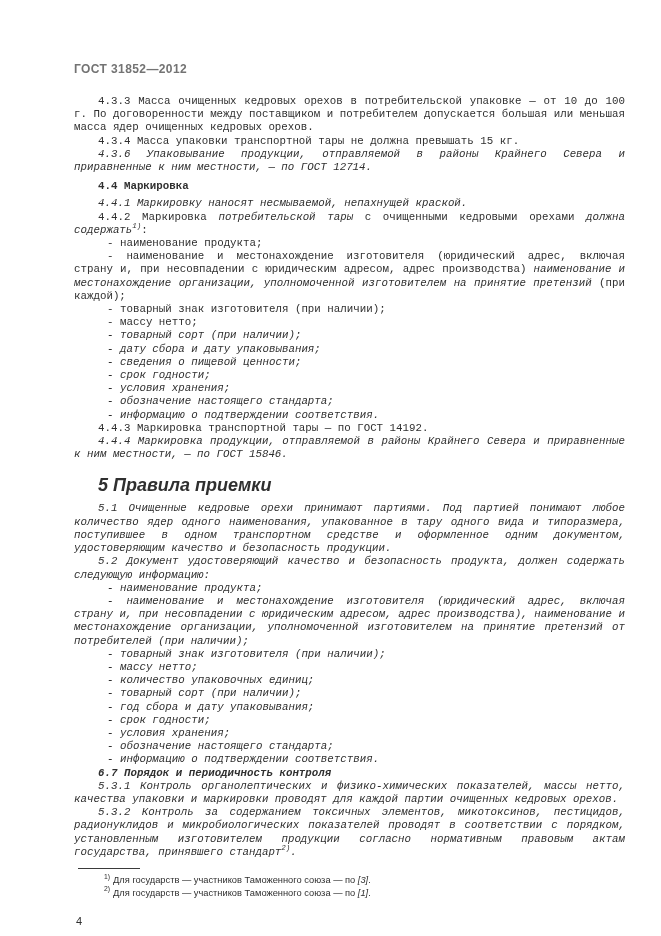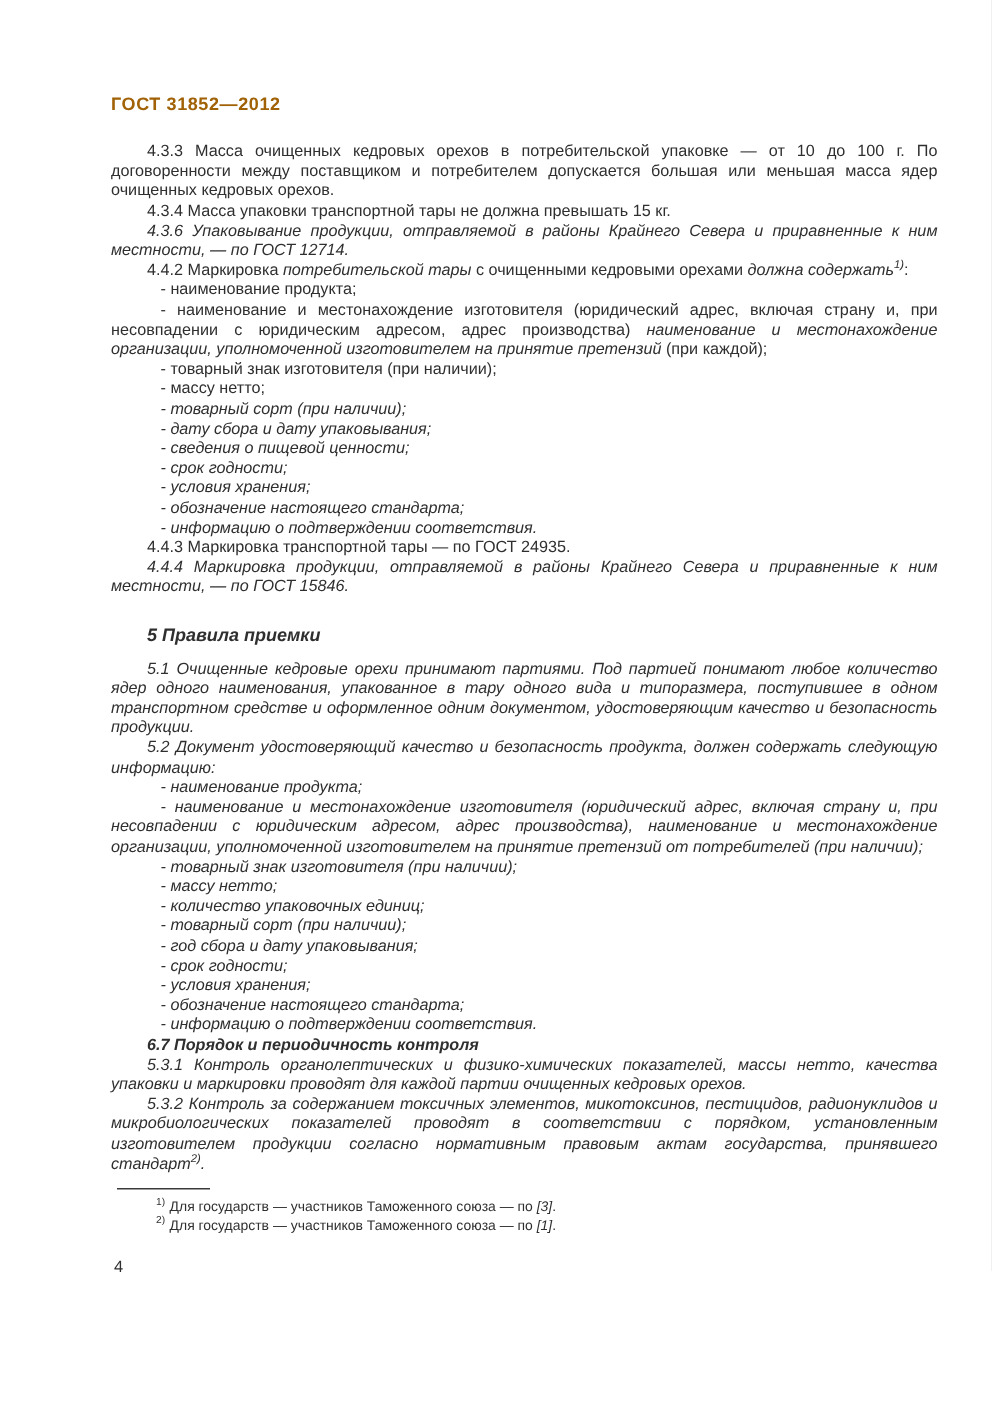--- a/index.html
+++ b/index.html
@@ -13,35 +13,36 @@
   }
   .content{
     position:absolute;
     left:74px;top:62px;
     width:551px;
   }
   .doc-header{
     font-size:12px;
     font-weight:bold;
     letter-spacing:.4px;
-    color:#a16207;
+    color:#737373;
     margin:0 0 19px 0;
   }
   .para{
     font-size:10.8px;
     line-height:13.2px;
     text-align:justify;
     text-indent:24px;
     margin:0;
+    font-family:Liberation Mono, monospace;
   }
   .dash{ text-indent:33px; }
   .hb{ font-weight:bold; margin:6px 0 4px 0; }
   .sub{ font-weight:bold; font-style:italic; }
   .sec{
-    font-size:12px;
+    font-size:18px;
     line-height:16px;
     font-weight:bold;
     font-style:italic;
     text-indent:24px;
     margin:16px 0 9px 0;
   }
   .it{ font-style:italic; }
   .bd{ font-weight:bold; }
   sup{
     font-size:7.5px;
@@ -73,33 +74,35 @@
 <body>
 
 <div class="page">
   <div class="content">
     <div class="doc-header">ГОСТ  31852—2012</div>
 
     <div id="doc-body">
         <div class="para"><span>4.3.3  Масса очищенных кедровых орехов в потребительской упаковке — от 10 до 100 г. По договоренности между поставщиком и потребителем допускается большая или меньшая масса ядер очищенных кедровых орехов.</span></div>
         <div class="para"><span>4.3.4  Масса упаковки транспортной тары не должна превышать 15 кг.</span></div>
         <div class="para"><span class="it">4.3.6  Упаковывание продукции, отправляемой в районы Крайнего Севера и приравненные к ним местности,  — по ГОСТ 12714.</span></div>
+        <div class="para hb"><span class="bd">4.4  Маркировка</span></div>
+        <div class="para"><span class="it">4.4.1  Маркировку наносят несмываемой, непахнущей краской.</span></div>
         <div class="para"><span>4.4.2  Маркировка </span><span class="it">потребительской тары </span><span>с очищенными кедровыми орехами </span><span class="it">должна содержать</span><sup class="it">1)</sup><span>:</span></div>
         <div class="para dash"><span>-  наименование продукта;</span></div>
         <div class="para dash"><span>-  наименование и местонахождение изготовителя (юридический адрес, включая страну и, при несовпадении с юридическим адресом, адрес производства) </span><span class="it">наименование и местонахождение организации, уполномоченной изготовителем на принятие претензий </span><span>(при каждой);</span></div>
         <div class="para dash"><span>-  товарный знак изготовителя (при наличии);</span></div>
         <div class="para dash"><span>-  массу нетто;</span></div>
         <div class="para dash"><span class="it">-  товарный сорт (при наличии);</span></div>
         <div class="para dash"><span class="it">-  дату сбора и дату упаковывания;</span></div>
         <div class="para dash"><span class="it">-  сведения о пищевой ценности;</span></div>
         <div class="para dash"><span class="it">-  срок годности;</span></div>
         <div class="para dash"><span class="it">-  условия хранения;</span></div>
         <div class="para dash"><span class="it">-  обозначение настоящего стандарта;</span></div>
         <div class="para dash"><span class="it">-  информацию о подтверждении соответствия.</span></div>
-        <div class="para"><span>4.4.3  Маркировка транспортной тары — по ГОСТ 24935.</span></div>
+        <div class="para"><span>4.4.3  Маркировка транспортной тары — по ГОСТ 14192.</span></div>
         <div class="para"><span class="it">4.4.4  Маркировка продукции, отправляемой в районы Крайнего Севера и приравненные к ним местности,  — по ГОСТ 15846.</span></div>
         <div class="sec"><span class="it bd">5  Правила приемки</span></div>
         <div class="para"><span class="it">5.1  Очищенные кедровые орехи принимают партиями. Под партией понимают любое количество ядер одного наименования, упакованное в тару одного вида и типоразмера, поступившее в одном транспортном средстве и оформленное одним документом, удостоверяющим качество и безопасность продукции.</span></div>
         <div class="para"><span class="it">5.2  Документ  удостоверяющий качество и безопасность продукта, должен содержать следующую информацию:</span></div>
         <div class="para dash"><span class="it">-  наименование продукта;</span></div>
         <div class="para dash"><span class="it">-  наименование и местонахождение изготовителя (юридический адрес, включая страну и, при несовпадении с юридическим адресом, адрес производства), наименование и местонахождение организации, уполномоченной изготовителем на принятие претензий от потребителей (при наличии);</span></div>
         <div class="para dash"><span class="it">-  товарный знак изготовителя (при наличии);</span></div>
         <div class="para dash"><span class="it">-  массу нетто;</span></div>
         <div class="para dash"><span class="it">-  количество упаковочных единиц;</span></div>
         <div class="para dash"><span class="it">-  товарный сорт (при наличии);</span></div>

